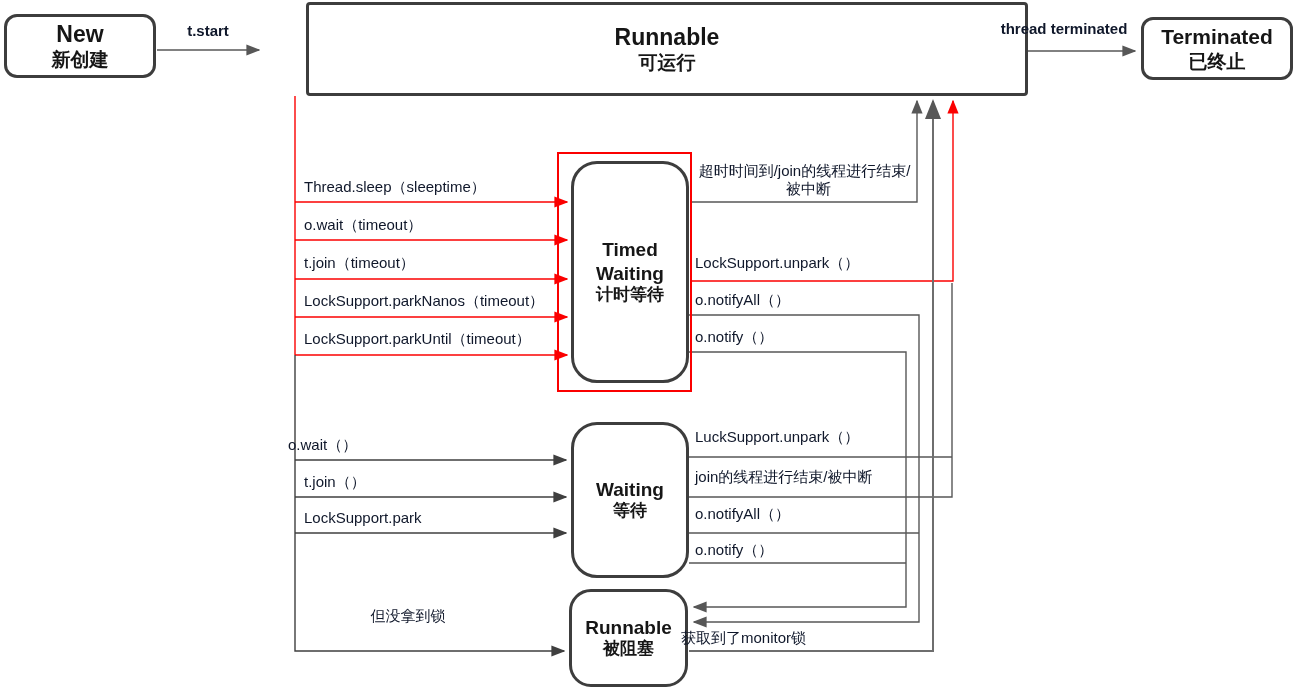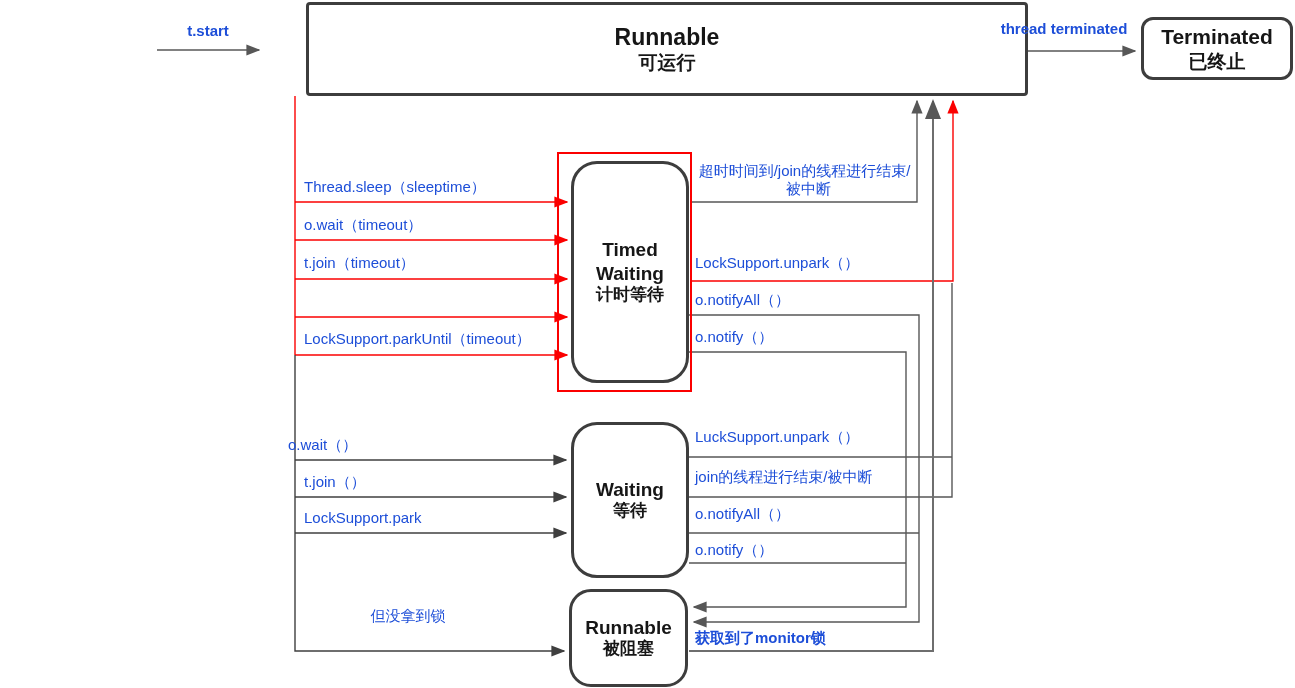--- a/index.html
+++ b/index.html
@@ -14,21 +14,21 @@
     text-align:center;font-weight:bold;line-height:1.22;z-index:3;
   }
   .node .t1{font-size:23px;}
   .node .t2{font-size:19px;}
   .node-sm .t1{font-size:19px;}
   .node-sm .t2{font-size:17px;}
   .frame-red{
     position:absolute;box-sizing:border-box;border:2px solid #fb0000;z-index:2;background:transparent;
   }
   .lbl{
-    position:absolute;font-size:15px;line-height:1.18;white-space:nowrap;z-index:4;color:#1d4ed8;
+    position:absolute;font-size:15px;line-height:1.18;white-space:nowrap;z-index:4;color:#0f172a;
   }
   .lbl.bold{font-weight:bold;}
   .lbl.center{text-align:center;white-space:normal;}
 </style>
 </head>
 <body>
 
 <div id="stage">
 
   <svg id="wires" viewBox="0 0 1295 688" xmlns="http://www.w3.org/2000/svg">
@@ -66,20 +66,24 @@
     <path d="M689,352 H906 V607 H694" fill="none" stroke="#575757" stroke-width="1.4" marker-end="url(#agray)"></path>
 
     <path d="M689,457 H952" fill="none" stroke="#575757" stroke-width="1.4"></path>
     <path d="M689,497 H952 V283" fill="none" stroke="#575757" stroke-width="1.4"></path>
     <path d="M689,533 H919" fill="none" stroke="#575757" stroke-width="1.4"></path>
     <path d="M689,563 H906" fill="none" stroke="#575757" stroke-width="1.4"></path>
 
     <path d="M689,651 H933 V101" fill="none" stroke="#6e6e6e" stroke-width="2" marker-end="url(#agray)"></path>
   </svg>
 
+  <div class="node" style="left:4px;top:14px;width:152px;height:64px;border-radius:13px;">
+    <span class="t1">New</span>
+    <span class="t2">新创建</span>
+  </div>
 
   <div class="node" style="left:266px;top:2px;width:722px;height:94px;border-radius:4px;margin-left:40px;">
     <span class="t1">Runnable</span>
     <span class="t2">可运行</span>
   </div>
 
   <div class="node" style="left:1141px;top:17px;width:152px;height:63px;border-radius:12px;">
     <span class="t1" style="font-size:21px;">Terminated</span>
     <span class="t2">已终止</span>
   </div>
@@ -101,20 +105,21 @@
     <span class="t1">Runnable</span>
     <span class="t2">被阻塞</span>
   </div>
 
   <div class="lbl bold center" style="left:172px;top:22px;width:72px;">t.start</div>
   <div class="lbl bold center" style="left:988px;top:20px;width:152px;">thread terminated</div>
 
   <div class="lbl" style="left:304px;top:178px;">Thread.sleep（sleeptime）</div>
   <div class="lbl" style="left:304px;top:216px;">o.wait（timeout）</div>
   <div class="lbl" style="left:304px;top:254px;">t.join（timeout）</div>
+  <div class="lbl" style="left:304px;top:292px;">LockSupport.parkNanos（timeout）</div>
   <div class="lbl" style="left:304px;top:330px;">LockSupport.parkUntil（timeout）</div>
 
   <div class="lbl center" style="left:691px;top:162px;width:227px;">
     <span style="display:block;">超时时间到/join的线程进行结束/</span>
     <span style="display:block;padding-left:8px;">被中断</span>
   </div>
   <div class="lbl" style="left:695px;top:254px;">LockSupport.unpark（）</div>
   <div class="lbl" style="left:695px;top:291px;">o.notifyAll（）</div>
   <div class="lbl" style="left:695px;top:328px;">o.notify（）</div>
 
@@ -123,15 +128,15 @@
   <div class="lbl" style="left:304px;top:509px;">LockSupport.park</div>
 
   <div class="lbl" style="left:695px;top:428px;">LuckSupport.unpark（）</div>
   <div class="lbl" style="left:695px;top:468px;">join的线程进行结束/被中断</div>
   <div class="lbl" style="left:695px;top:505px;">o.notifyAll（）</div>
   <div class="lbl" style="left:695px;top:541px;">o.notify（）</div>
 
   <div class="lbl center" style="left:297px;top:607px;width:222px;">
     <span style="display:block;">但没拿到锁</span>
   </div>
-  <div class="lbl" style="left:695px;top:629px;font-weight:bold;">获取到了monitor锁</div>
+  <div class="lbl" style="left:681px;top:629px;">获取到了monitor锁</div>
 
 </div>
 
 </body></html>

